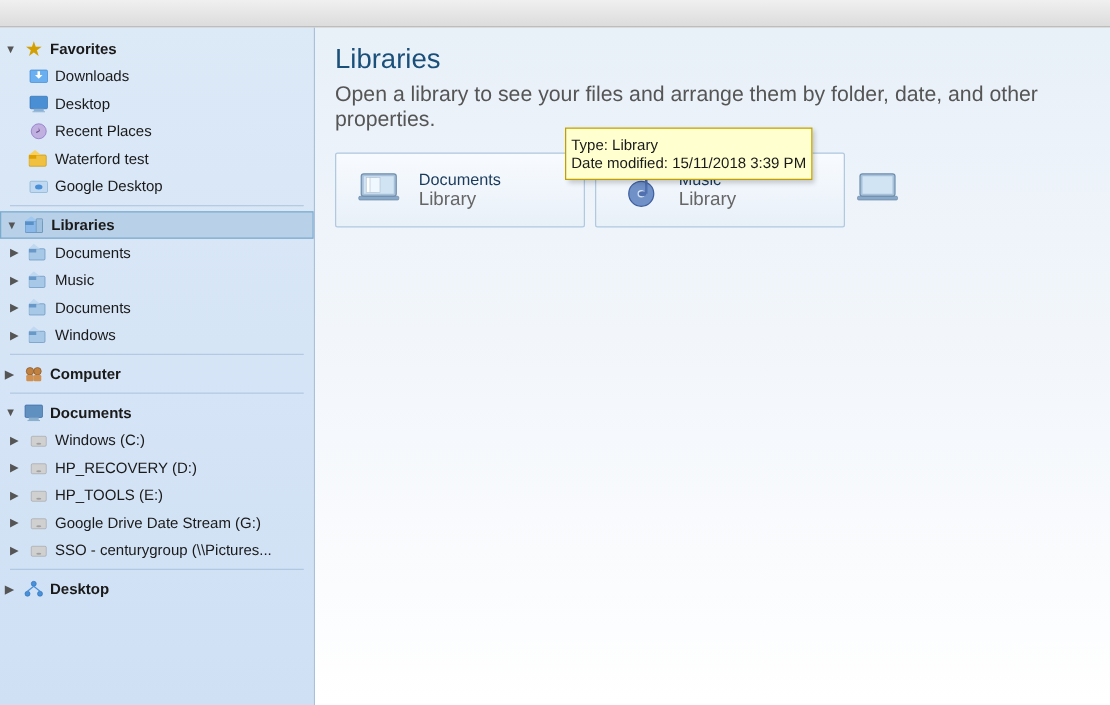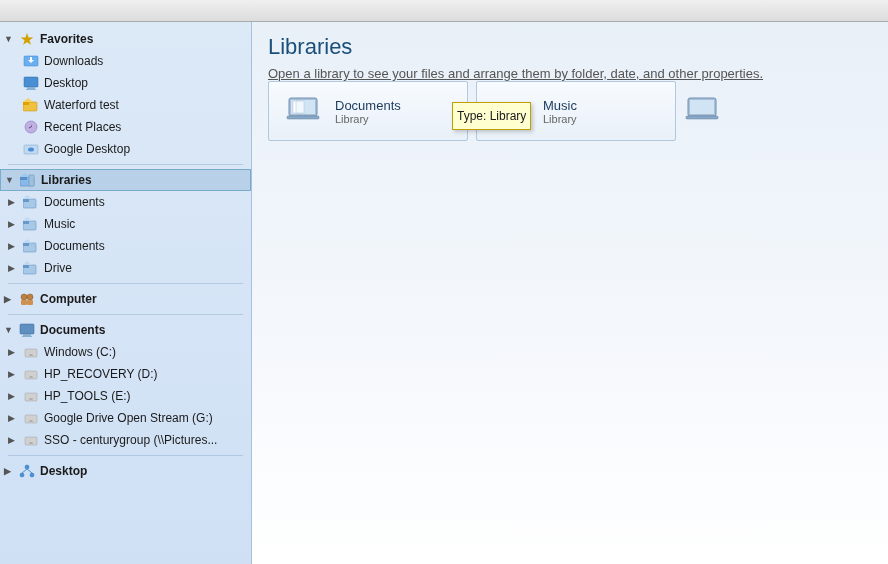--- a/index.html
+++ b/index.html
@@ -113,23 +113,23 @@
     }
 
     .content-title {
       font-size: 22px;
       font-weight: 300;
       color: #1a4f7a;
       margin-bottom: 6px;
     }
 
     .content-subtitle {
-      font-size: 13px;
+      font-size: 17px;
       color: #555;
-      text-decoration: underline;
+      margin-bottom: 16px;
     }
 
     
     .library-grid {
       display: flex;
       flex-wrap: wrap;
       gap: 8px;
     }
 
     .library-item {
@@ -150,21 +150,21 @@
       height: 40px;
       margin-right: 10px;
       flex-shrink: 0;
       display: flex;
       align-items: center;
       justify-content: center;
     }
 
     .library-item .lib-text { display: flex; flex-direction: column; }
     .library-item .lib-name { font-size: 13px; color: #1a3a5c; font-weight: 500; }
-    .library-item .lib-type { font-size: 11px; color: #666; }
+    .library-item .lib-type { font-size: 15px; color: #666; }
 
     
     .tooltip {
       position: absolute;
       background: #ffffd0;
       border: 1px solid #c0a000;
       padding: 6px 4px;
       font-size: 12px;
       color: #1a1a1a;
       z-index: 100;
@@ -219,37 +219,37 @@
               <rect x="4" y="11" width="8" height="2" fill="#8ab0d4"></rect>
               <rect x="3" y="13" width="10" height="1" fill="#8ab0d4"></rect>
             </svg>
         </span>
         <span class="label">Desktop</span>
       </div>
       <div class="sidebar-item">
         <span class="arrow"></span>
         <span class="icon">
           <svg width="16" height="14" viewBox="0 0 16 14">
+              <circle cx="8" cy="7" r="6" fill="#c0b0e0" stroke="#8060c0" stroke-width="0.5"></circle>
+              <polygon points="8,4 9,7 8,7" fill="#604080" stroke="none"></polygon>
+              <line x1="8" y1="7" x2="6" y2="8" stroke="#604080" stroke-width="1"></line>
+            </svg>
+        </span>
+        <span class="label">Recent Places</span>
+      </div>
+      <div class="sidebar-item">
+        <span class="arrow"></span>
+        <span class="icon">
+          <svg width="16" height="14" viewBox="0 0 16 14">
               <rect x="0" y="4" width="14" height="9" rx="1" fill="#f0c040" stroke="#c09000" stroke-width="0.5"></rect>
               <rect x="0" y="4" width="6" height="3" fill="#e0a000"></rect>
               <polygon points="0,4 5,0 10,4" fill="#f8d060"></polygon>
             </svg>
         </span>
         <span class="label">Waterford test</span>
-      </div>
-      <div class="sidebar-item">
-        <span class="arrow"></span>
-        <span class="icon">
-          <svg width="16" height="14" viewBox="0 0 16 14">
-              <circle cx="8" cy="7" r="6" fill="#c0b0e0" stroke="#8060c0" stroke-width="0.5"></circle>
-              <polygon points="8,4 9,7 8,7" fill="#604080" stroke="none"></polygon>
-              <line x1="8" y1="7" x2="6" y2="8" stroke="#604080" stroke-width="1"></line>
-            </svg>
-        </span>
-        <span class="label">Recent Places</span>
       </div>
       <div class="sidebar-item">
         <span class="arrow"></span>
         <span class="icon">
           <svg width="16" height="14" viewBox="0 0 16 14">
               <rect x="1" y="3" width="14" height="9" rx="1" fill="#c0d8f0" stroke="#7aabcd" stroke-width="0.5"></rect>
               <ellipse cx="8" cy="7.5" rx="3" ry="2" fill="#4a90d9"></ellipse>
             </svg>
         </span>
         <span class="label">Google Desktop</span>
@@ -306,21 +306,21 @@
       </div>
       <div class="sidebar-item">
         <span class="arrow">▶</span>
         <span class="icon">
           <svg width="16" height="14" viewBox="0 0 16 14">
               <rect x="0" y="4" width="13" height="9" rx="1" fill="#a8c8e8" stroke="#5a8ab8" stroke-width="0.5"></rect>
               <rect x="0" y="4" width="6" height="3" fill="#6898c8"></rect>
               <polygon points="0,4 4,0 9,4" fill="#c0d8f0"></polygon>
             </svg>
         </span>
-        <span class="label">Drive</span>
+        <span class="label">Windows</span>
       </div>
     </div>
 
     <div class="sidebar-divider"></div>
 
     <div class="sidebar-section">
       <div class="section-header">
         <span class="arrow">▶</span>
         <span class="icon">
           <svg width="16" height="14" viewBox="0 0 16 14">
@@ -379,21 +379,21 @@
         <span class="label">HP_TOOLS (E:)</span>
       </div>
       <div class="sidebar-item">
         <span class="arrow">▶</span>
         <span class="icon">
           <svg width="16" height="14" viewBox="0 0 16 14">
               <rect x="2" y="4" width="12" height="8" rx="1" fill="#d0d0d0" stroke="#a0a0a0" stroke-width="0.5"></rect>
               <ellipse cx="8" cy="10" rx="2" ry="0.8" fill="#a0a0a0"></ellipse>
             </svg>
         </span>
-        <span class="label">Google Drive Open Stream (G:)</span>
+        <span class="label">Google Drive Date Stream (G:)</span>
       </div>
       <div class="sidebar-item">
         <span class="arrow">▶</span>
         <span class="icon">
           <svg width="16" height="14" viewBox="0 0 16 14">
               <rect x="2" y="4" width="12" height="8" rx="1" fill="#d0d0d0" stroke="#a0a0a0" stroke-width="0.5"></rect>
               <ellipse cx="8" cy="10" rx="2" ry="0.8" fill="#a0a0a0"></ellipse>
             </svg>
         </span>
         <span class="label">SSO - centurygroup (\\Pictures...</span>
@@ -469,17 +469,18 @@
             <rect x="5" y="8" width="24" height="14" fill="#d0e4f4"></rect>
             <rect x="1" y="24" width="32" height="3" rx="1" fill="#8aa8c8" stroke="#6080a0" stroke-width="0.5"></rect>
           </svg>
         </div>
       </div>
 
     </div>
 
     <div class="tooltip">
       <div>Type: Library</div>
+      <div>Date modified: 15/11/2018 3:39 PM</div>
     </div>
 
   </div>
 
 </div>
 
 </body></html>

